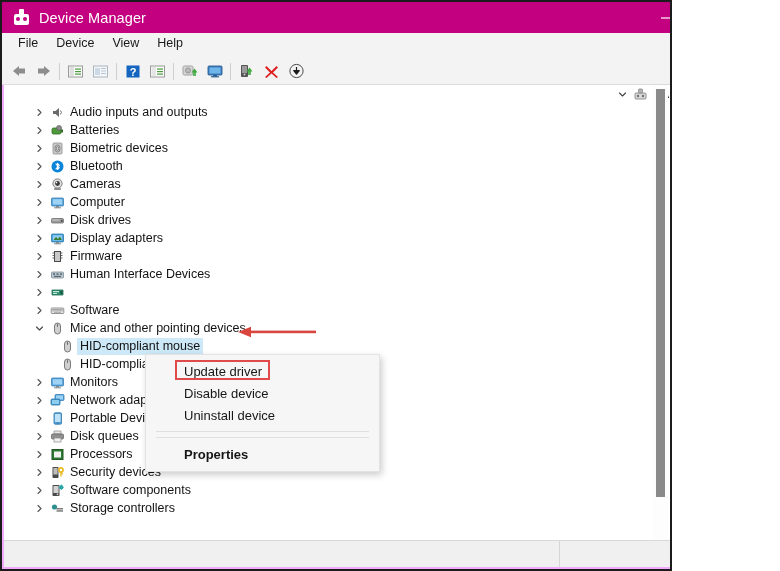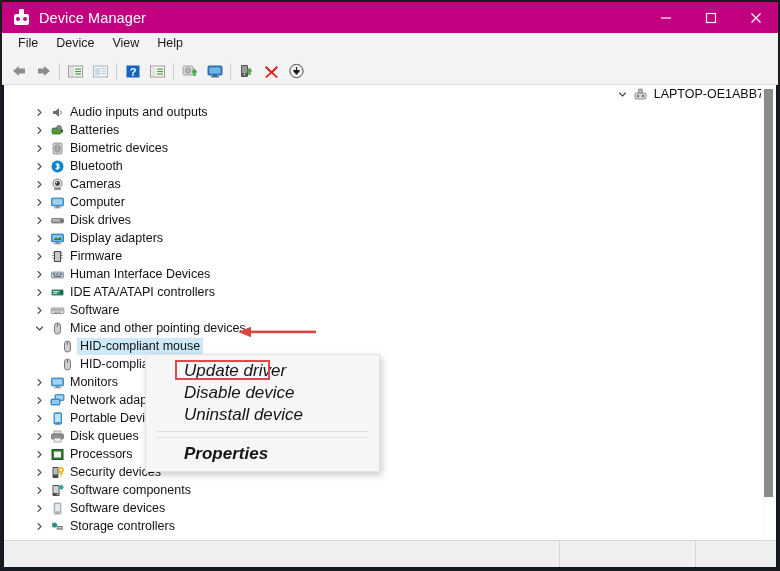--- a/index.html
+++ b/index.html
@@ -6,24 +6,24 @@
     margin: 0;
     padding: 0;
     background: #ffffff;
   }
   body {
     font-family: "Liberation Sans", sans-serif;
     -webkit-font-smoothing: antialiased;
   }
   #app {
     position: relative;
-    width: 780px;
+    width: 672px;
     height: 571px;
     box-sizing: border-box;
-    background: #0f172a;
+    background: #f0abfc;
     overflow: hidden;
     border: 2px solid #1b1b1b;
   }
 
   
   .titlebar {
     position: absolute;
     left: 0; top: 0;
     width: 776px;
     height: 31px;
@@ -218,24 +218,23 @@
     box-shadow: 2px 3px 7px rgba(0,0,0,0.20);
     padding: 5px 0 6px 0;
     box-sizing: border-box;
     z-index: 30;
   }
   .ctx-item {
     height: 22px;
     display: flex;
     align-items: center;
     padding-left: 38px;
-    font-size: 17px;
+    font-size: 13px;
     color: #161616;
     white-space: nowrap;
-    font-style: italic;
   }
   .ctx-item.bold { font-weight: bold; }
   .ctx-sep {
     height: 1px;
     background: #e0e0e0;
     margin: 5px 10px 5px 10px;
   }
   .ctx-highlight {
     position: absolute;
     left: 29px;
@@ -589,21 +588,20 @@
           </svg>
       </span>
       <span class="icon">
         <svg width="15" height="15" viewBox="0 0 15 15">
             <path d="M2 5 L13 5 L13 10 L2 10 Z" fill="#2f8f6f" stroke="#1f6a52" stroke-width="0.8"></path>
             <rect x="3" y="6" width="6" height="1.2" fill="#bfe8da"></rect>
             <rect x="3" y="8" width="4" height="1" fill="#bfe8da"></rect>
             <rect x="10.5" y="6" width="1.8" height="3" fill="#19503e"></rect>
           </svg>
       </span>
-      <span class="label-box">IDE ATA/ATAPI controllers</span>
     </div>
 
     <div class="row lvl1">
       <span class="chev">
         <svg width="9" height="9" viewBox="0 0 9 9">
             <path d="M3 1.5 L6 4.5 L3 7.5" fill="none" stroke="#555" stroke-width="1.1" stroke-linecap="round" stroke-linejoin="round"></path>
           </svg>
       </span>
       <span class="icon">
         <svg width="15" height="15" viewBox="0 0 15 15">
@@ -765,35 +763,20 @@
             <rect x="3.4" y="3" width="5.2" height="7" fill="#d2d2d2"></rect>
             <circle cx="7.5" cy="11.3" r="0.9" fill="#cfcfcf"></circle>
             <rect x="9.5" y="2.5" width="3.5" height="3.5" fill="#2aa7a7"></rect>
             <rect x="10.7" y="1.5" width="1.1" height="5.5" fill="#2aa7a7"></rect>
             <rect x="8.8" y="3.7" width="5" height="1.1" fill="#2aa7a7"></rect>
           </svg>
       </span>
       <span class="label-box">Software components</span>
     </div>
 
-    <div class="row lvl1">
-      <span class="chev">
-        <svg width="9" height="9" viewBox="0 0 9 9">
-            <path d="M3 1.5 L6 4.5 L3 7.5" fill="none" stroke="#555" stroke-width="1.1" stroke-linecap="round" stroke-linejoin="round"></path>
-          </svg>
-      </span>
-      <span class="icon">
-        <svg width="15" height="15" viewBox="0 0 15 15">
-            <rect x="4.2" y="2" width="6.6" height="11" rx="1" fill="#c4c9cc" stroke="#8b9296" stroke-width="0.8"></rect>
-            <rect x="5.2" y="3" width="4.6" height="7" fill="#e8ebed"></rect>
-            <circle cx="7.5" cy="11.3" r="0.9" fill="#8b9296"></circle>
-          </svg>
-      </span>
-      <span class="label-box">Software devices</span>
-    </div>
 
 
     <div class="row lvl1">
       <span class="chev">
         <svg width="9" height="9" viewBox="0 0 9 9">
             <path d="M3 1.5 L6 4.5 L3 7.5" fill="none" stroke="#555" stroke-width="1.1" stroke-linecap="round" stroke-linejoin="round"></path>
           </svg>
       </span>
       <span class="icon">
         <svg width="15" height="15" viewBox="0 0 15 15">

